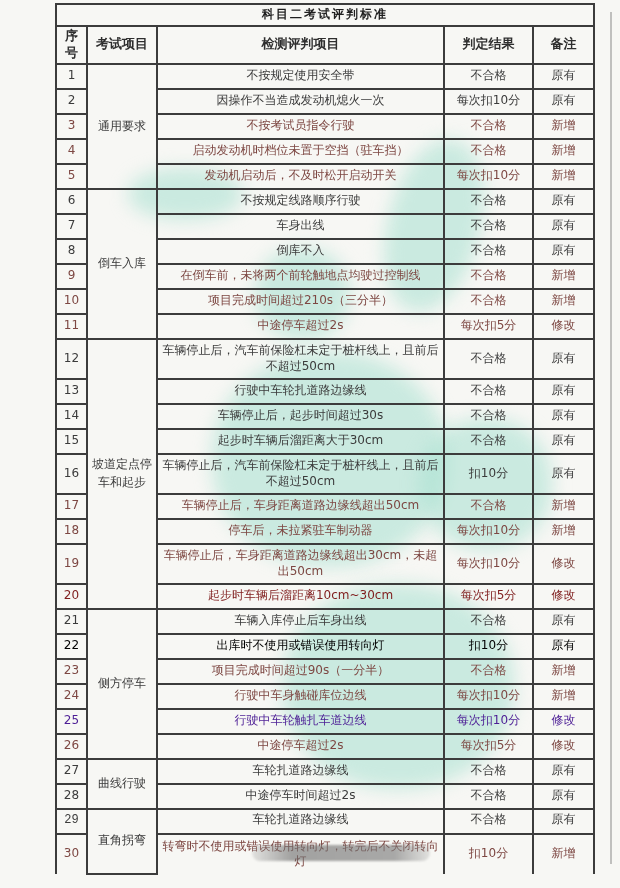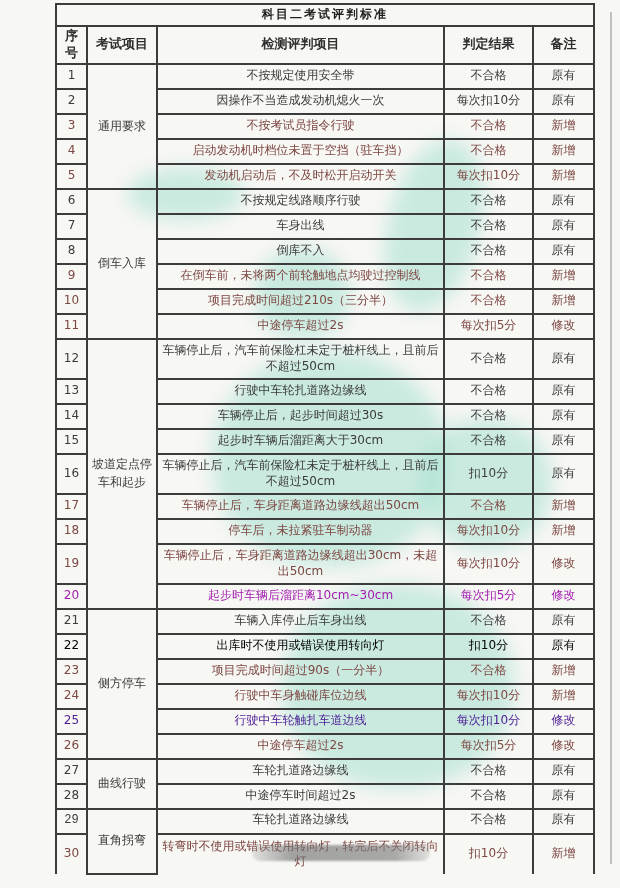--- a/index.html
+++ b/index.html
@@ -204,21 +204,21 @@
           <td>停车后，未拉紧驻车制动器</td>
           <td>每次扣10分</td>
           <td>新增</td>
         </tr>
         <tr class="tall" style="color: rgb(125, 71, 66); margin-top: 28px;">
           <td>19</td>
           <td>车辆停止后，车身距离道路边缘线超出30cm，未超出50cm</td>
           <td>每次扣10分</td>
           <td>修改</td>
         </tr>
-        <tr style="color: #a21caf; padding-left: 13px;">
+        <tr style="color: #7f1d1d; padding-left: 13px;">
           <td>20</td>
           <td>起步时车辆后溜距离10cm~30cm</td>
           <td>每次扣5分</td>
           <td>修改</td>
         </tr>
         <tr style="color: rgb(59, 59, 59);">
           <td>21</td>
           <td rowspan="6" class="group-cell" style="color: rgb(59, 59, 59);">侧方停车</td>
           <td>车辆入库停止后车身出线</td>
           <td>不合格</td>

